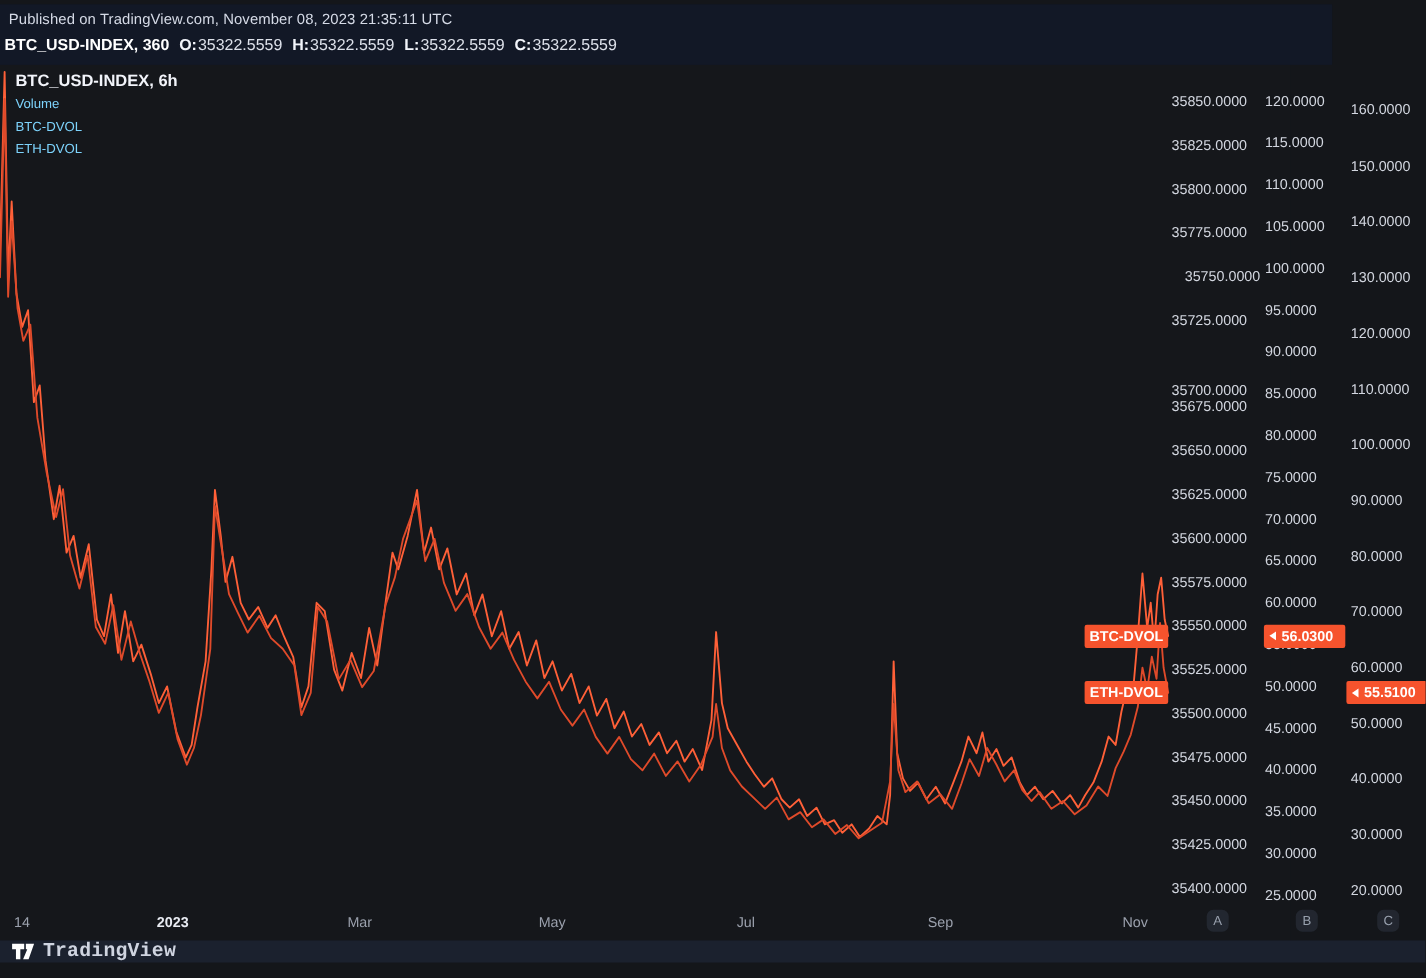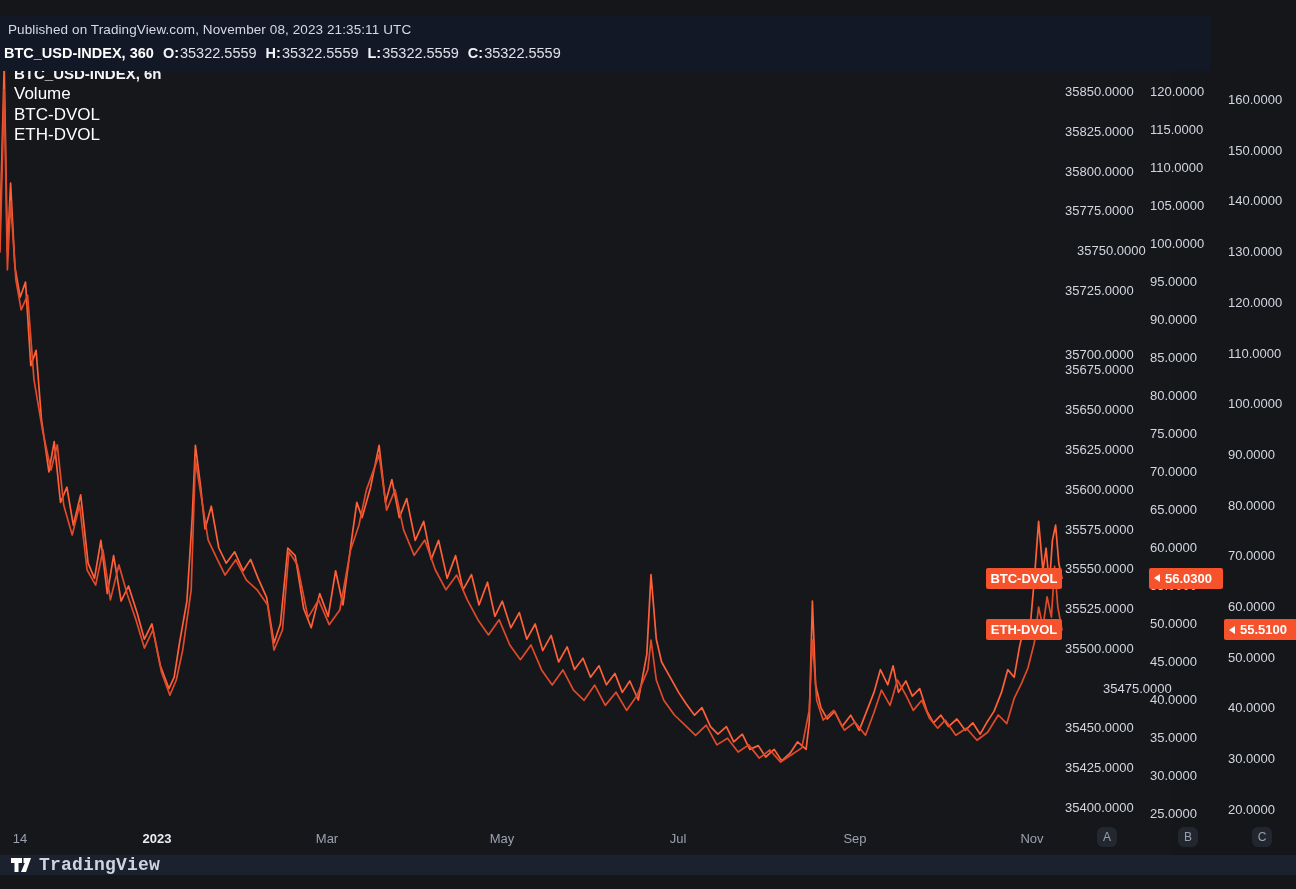--- a/index.html
+++ b/index.html
@@ -2,33 +2,33 @@
 <html><head>
 <meta charset="utf-8">
 <style>
   html,body{margin:0;padding:0;}
   body{
     width:1296px;height:889px;position:relative;overflow:hidden;
     background:#14161a;font-family:"Liberation Sans",sans-serif;
     -webkit-font-smoothing:antialiased;
   }
   
-  .header{position:absolute;top:16px;left:0;width:1211px;height:55px;background:#121826;z-index:6;text-align:right;}
+  .header{position:absolute;top:4px;left:0;width:1211px;height:55px;background:#121826;z-index:6;text-align:right;}
   .publish-line{position:absolute;top:6px;left:8px;font-size:13.5px;color:#d5dae6;letter-spacing:.1px;}
   .ohlc-line{position:absolute;top:29px;left:4px;font-size:14.5px;color:#ffffff;display:flex;gap:9px;white-space:nowrap;}
   .ohlc-line .sym{font-weight:700;}
   .ohlc-field{display:flex;gap:1px;}
   .ohlc-field .lbl{font-weight:700;color:#f2f4fa;}
   .ohlc-field .val{font-weight:400;color:#dde1ea;}
   
   .chart{position:absolute;top:55px;left:0;width:1173px;height:800px;background:#15171b;}
   .chart svg.plot{position:absolute;top:0;left:0;z-index:1;}
   .legend{position:absolute;top:9px;left:14px;z-index:5;}
   .legend .title{font-size:15px;font-weight:700;color:#f2f4fa;height:20px;line-height:20px;}
-  .legend .item{font-size:17px;color:#ffffff;height:20.5px;line-height:20.5px;}
+  .legend .item{font-size:12px;color:#7dd3fc;height:20.5px;line-height:20.5px;}
   .tick{position:absolute;font-size:13px;line-height:16px;color:#d2d6df;white-space:nowrap;z-index:2;}
   .xlabel{position:absolute;top:776px;font-size:13px;color:#9ba1ad;transform:translateX(-50%);z-index:2;white-space:nowrap;}
   .xlabel.em{color:#e9ecf3;font-weight:700;}
   .scalebtn{position:absolute;top:772px;width:20px;height:20px;border-radius:6px;background:rgba(46,52,66,.55);
     color:#98a0ad;font-size:12px;text-align:center;line-height:20px;z-index:3;cursor:pointer;}
   .badge{position:absolute;height:21px;border-radius:2px;color:#fff;font-size:13px;font-weight:700;
     display:flex;align-items:center;justify-content:center;z-index:4;white-space:nowrap;}
   .badge.value{justify-content:flex-start;padding-left:5px;font-weight:600;}
   .badge .arrow{width:0;height:0;border-top:4px solid transparent;border-bottom:4px solid transparent;
     border-right:6px solid #ffffff;margin-right:5px;flex:none;}
@@ -83,21 +83,21 @@
     <div class="tick" style="left: 1065px; top: 227.887px;">35725.0000</div>
     <div class="tick" style="left: 1065px; top: 267.665px; margin-top: 24px;">35700.0000</div>
     <div class="tick" style="left: 1065px; top: 307.442px;">35675.0000</div>
     <div class="tick" style="left: 1065px; top: 347.22px;">35650.0000</div>
     <div class="tick" style="left: 1065px; top: 386.998px; text-align: center;">35625.0000</div>
     <div class="tick" style="left: 1065px; top: 426.775px;">35600.0000</div>
     <div class="tick" style="left: 1065px; top: 466.553px;">35575.0000</div>
     <div class="tick" style="left: 1065px; top: 506.33px;">35550.0000</div>
     <div class="tick" style="left: 1065px; top: 546.107px;">35525.0000</div>
     <div class="tick" style="left: 1065px; top: 585.885px;">35500.0000</div>
-    <div class="tick" style="left: 1103px; top: 625.663px;">35475.0000</div>
+    <div class="tick" style="left: 1065px; top: 625.663px;">35475.0000</div>
     <div class="tick" style="left: 1065px; top: 665.44px;">35450.0000</div>
     <div class="tick" style="left: 1065px; top: 705.217px;">35425.0000</div>
     <div class="tick" style="left: 1065px; top: 744.995px;">35400.0000</div>
     <div class="scalebtn" style="left: 1097px;">A</div>
     <div class="tick" style="left: 1150px; top: 29px;">120.0000</div>
     <div class="tick" style="left: 1150px; top: 67px;">115.0000</div>
     <div class="tick" style="left: 1150px; top: 105px;">110.0000</div>
     <div class="tick" style="left: 1150px; top: 143px;">105.0000</div>
     <div class="tick" style="left: 1150px; top: 181px;">100.0000</div>
     <div class="tick" style="left: 1150px; top: 219px;">95.0000</div>

